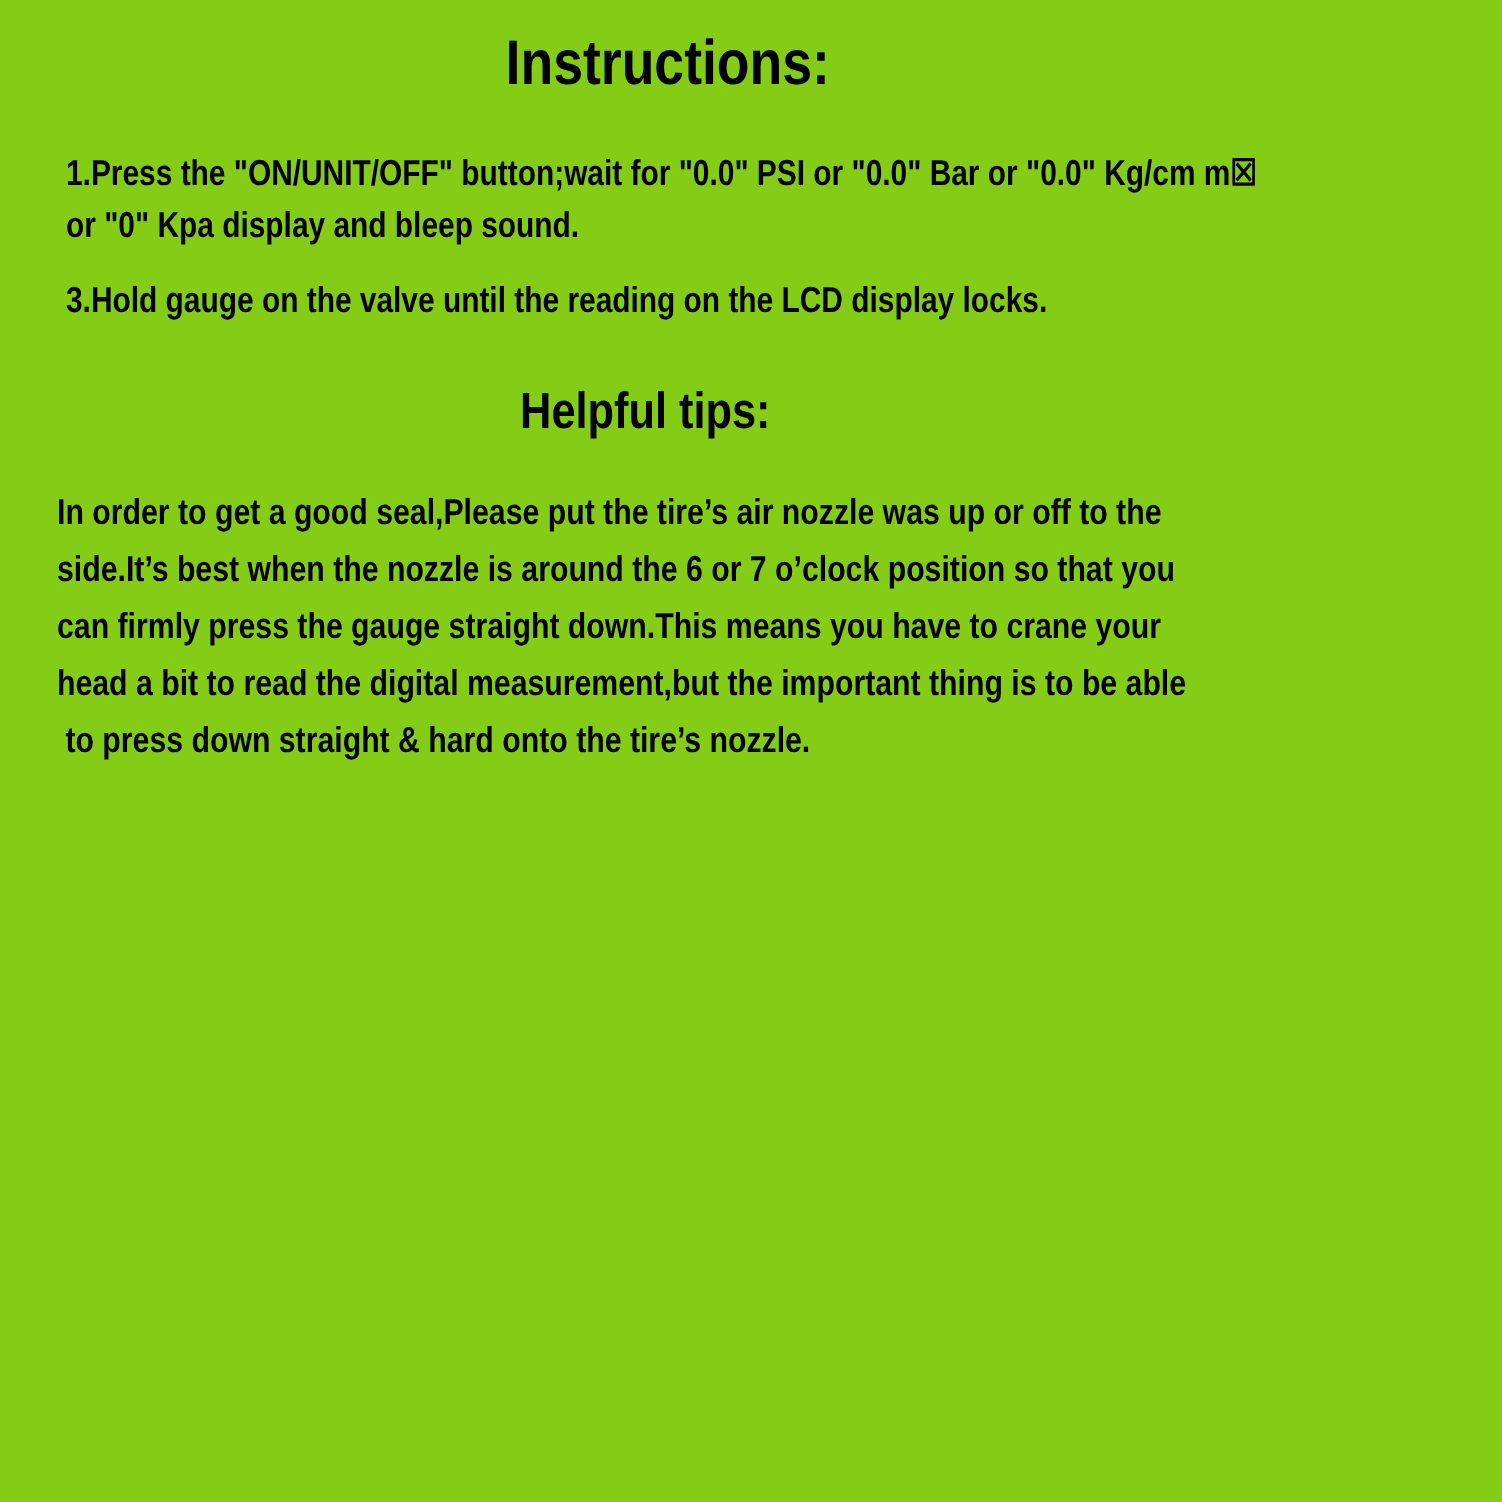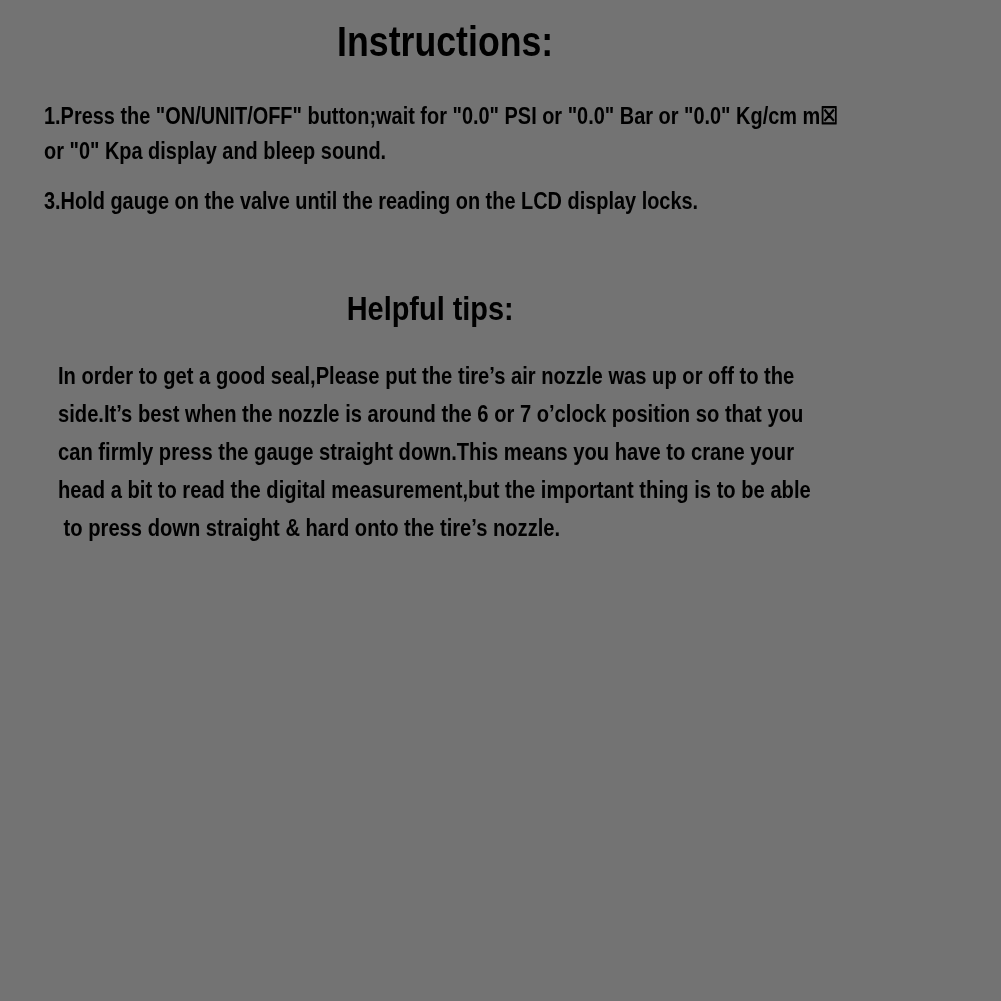--- a/index.html
+++ b/index.html
@@ -4,21 +4,21 @@
 <style>
   html, body {
     margin: 0;
     padding: 0;
     background: #ffffff;
   }
   .sheet {
     position: relative;
     width: 1001px;
     height: 1001px;
-    background: #737373;
+    background: #84cc16;
     color: #000000;
     font-family: "Liberation Sans", sans-serif;
     font-weight: bold;
     overflow: hidden;
     box-sizing: border-box;
     padding-top: 18px;
   }
   
   .heading-wrap {
     width: 100%;
@@ -50,25 +50,25 @@
     margin-bottom: 15px;
   }
   .line {
     font-size: 24px;
     line-height: 35px;
     white-space: pre;
     transform: scaleX(0.83);
     transform-origin: 0 50%;
   }
   .tips-heading-wrap {
-    margin-top: 70px;
+    margin-top: 36px;
   }
   .tips-para {
     margin-top: 29px;
-    padding-left: 58px;
+    padding-left: 38px;
   }
   .tips-para .line {
     line-height: 38px;
     transform: scaleX(0.84);
   }
 </style>
 </head>
 <body>
 
 <div class="sheet">

